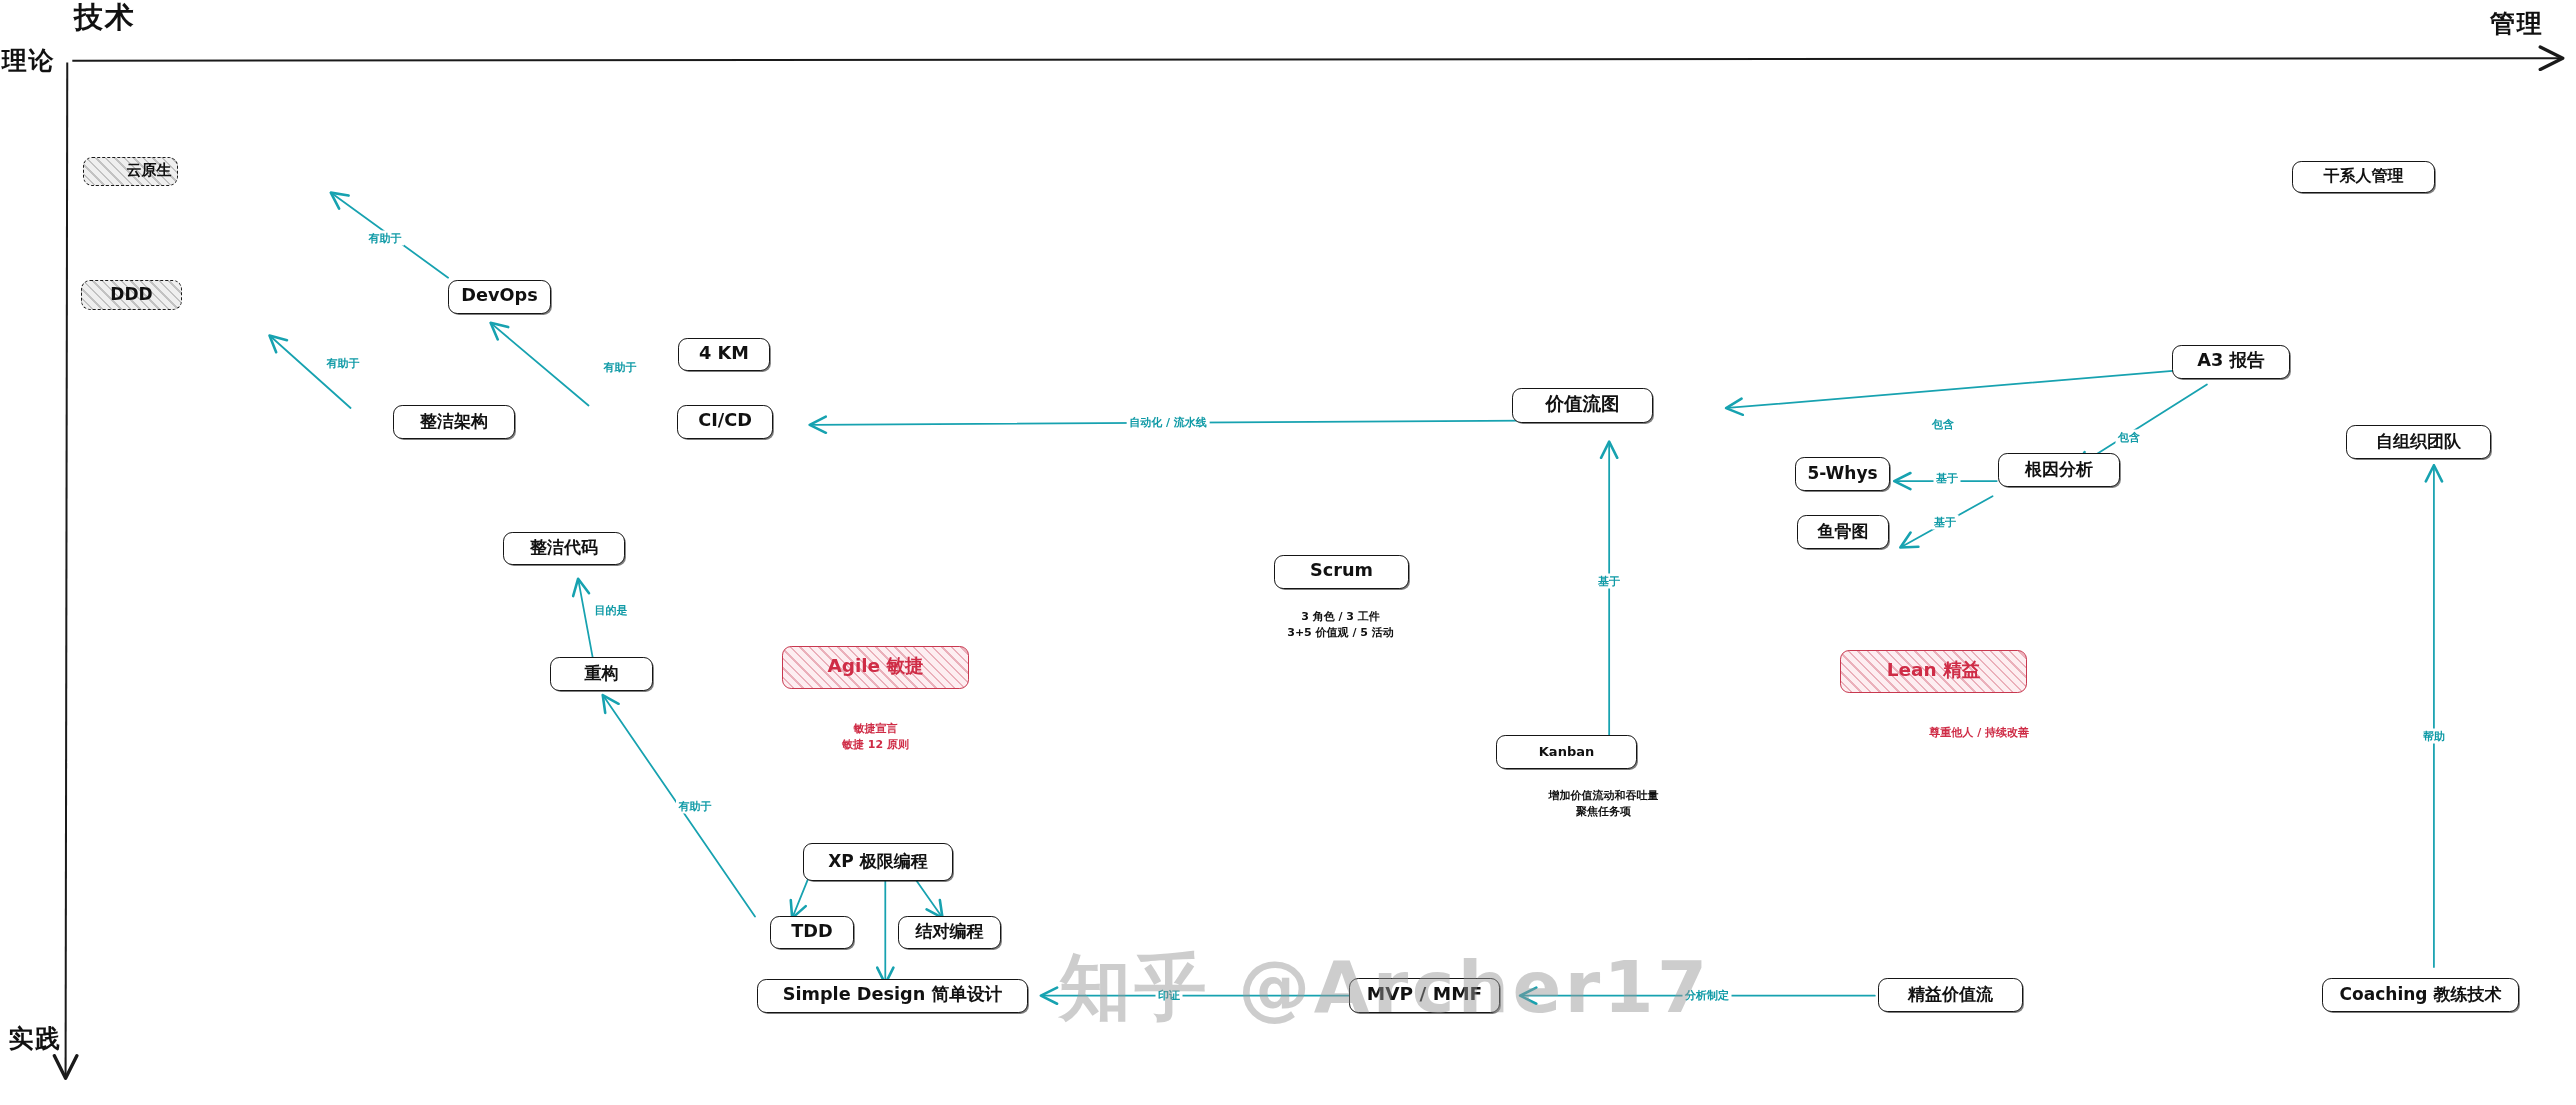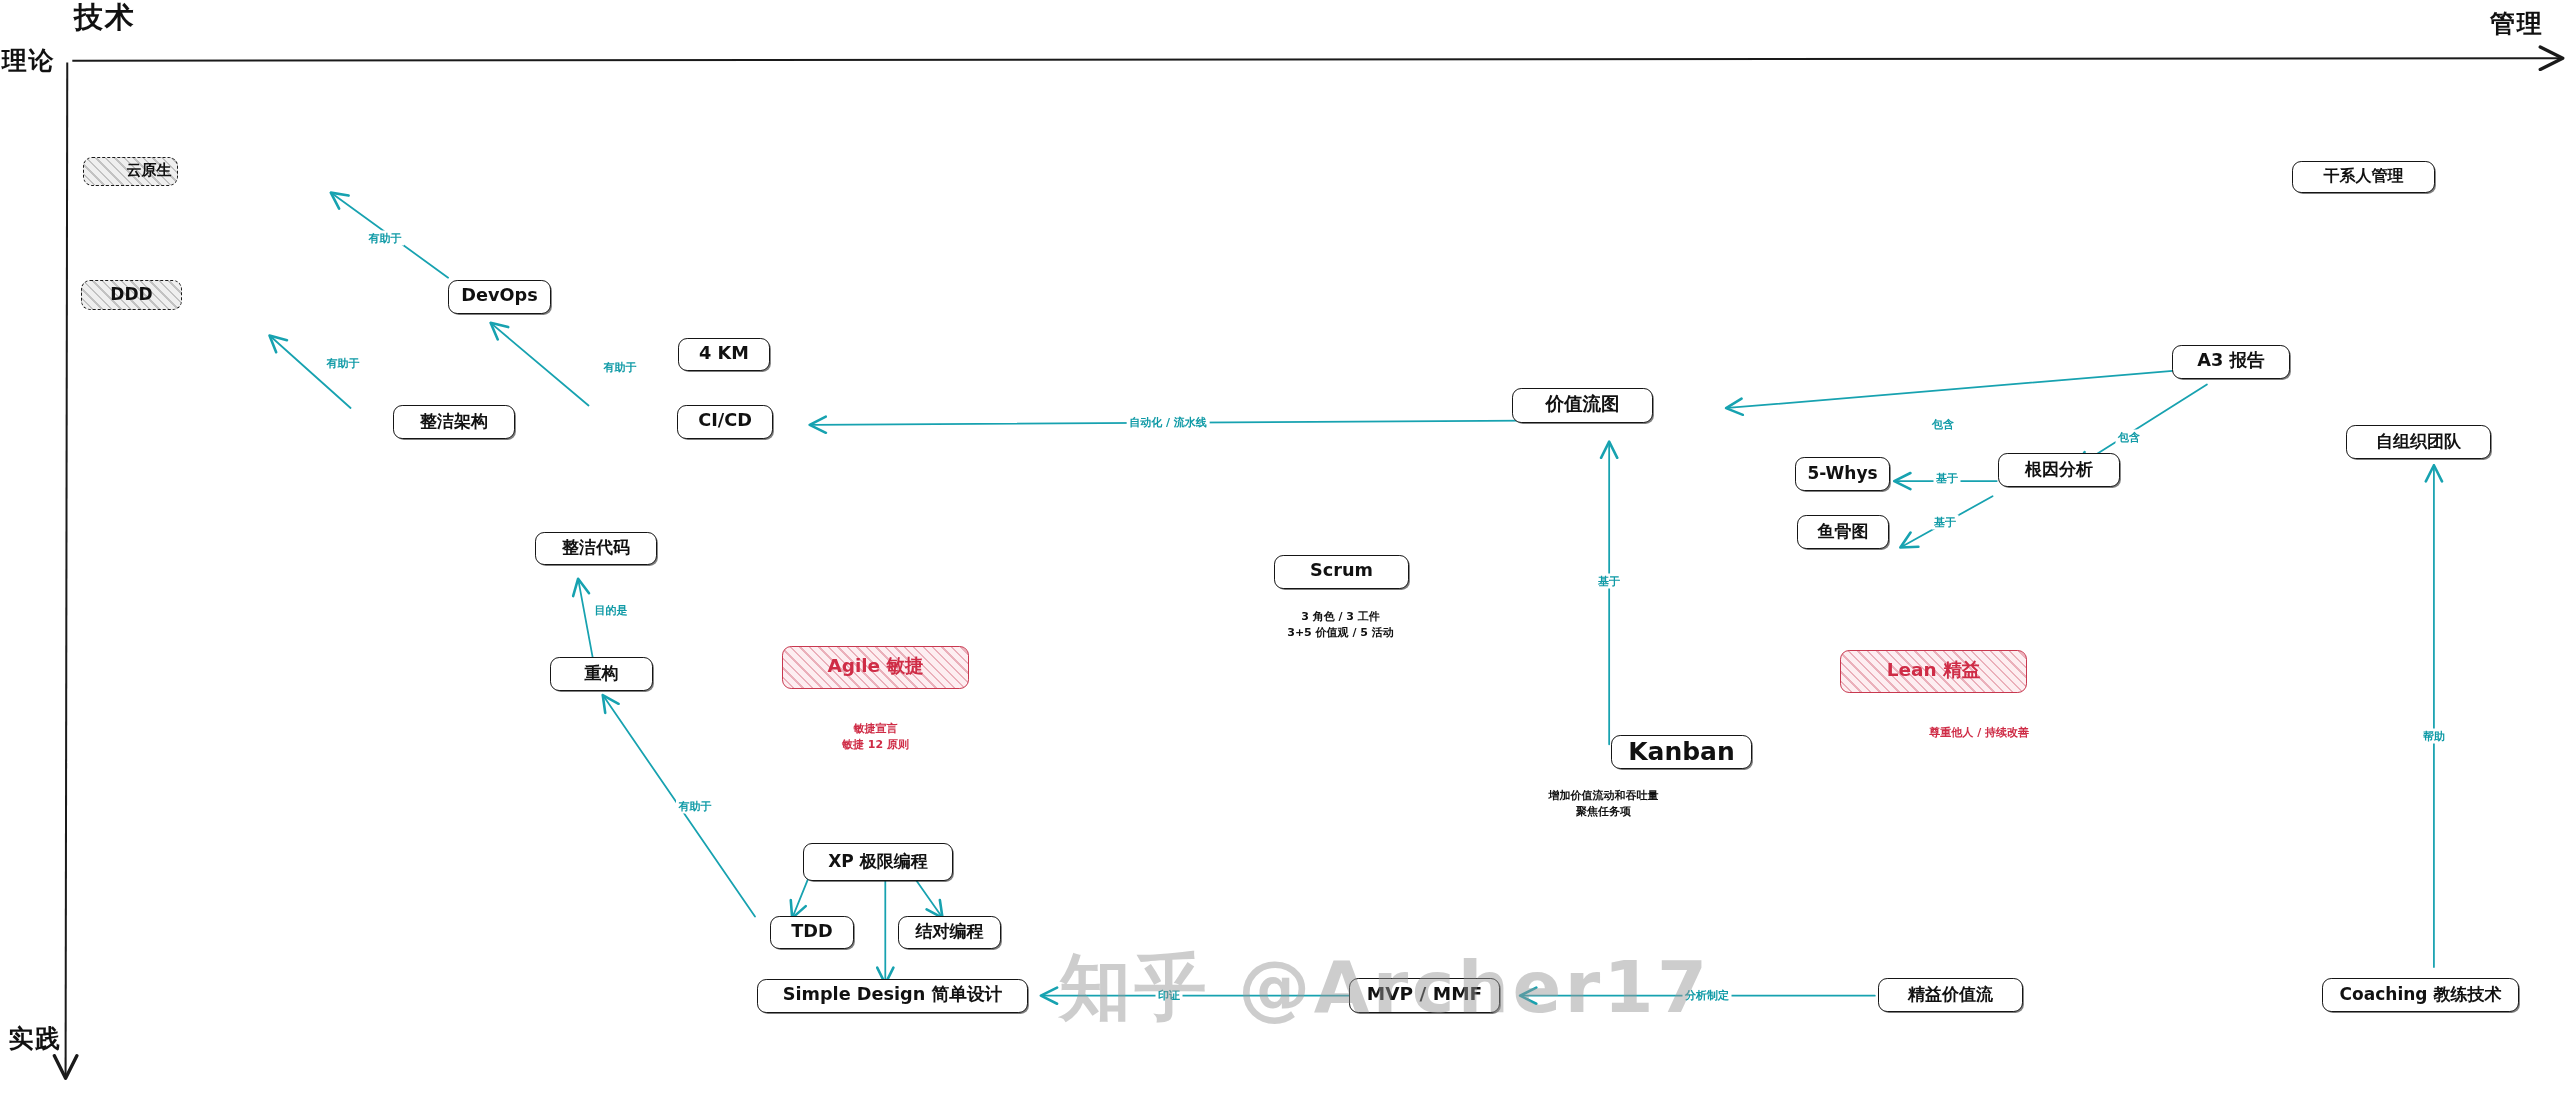--- a/index.html
+++ b/index.html
@@ -129,21 +129,21 @@
     </div>
 
   <div class="node" style="left:677px;top:405px;width:96px;height:34px;font-size:17.7px;">
     <span class="txt">CI/CD</span>
     </div>
 
   <div class="node" style="left:393px;top:405px;width:122px;height:34px;font-size:17px;">
     <span class="txt">整洁架构</span>
     </div>
 
-  <div class="node" style="left:503px;top:532px;width:122px;height:33px;font-size:17px;margin-left:32px;">
+  <div class="node" style="left:503px;top:532px;width:122px;height:33px;font-size:17px;">
     <span class="txt">整洁代码</span>
     </div>
 
   <div class="node" style="left:550px;top:657px;width:103px;height:34px;font-size:17px;">
     <span class="txt">重构</span>
     </div>
 
   <div class="node hatched-red" style="left:782px;top:646px;width:187px;height:43px;font-size:18.5px;">
     <span class="txt">Agile 敏捷</span>
     </div>
@@ -165,21 +165,21 @@
     </div>
 
   <div class="node" style="left:1274px;top:555px;width:135px;height:34px;font-size:17.7px;">
     <span class="txt">Scrum</span>
     </div>
 
   <div class="node" style="left:1512px;top:388px;width:141px;height:35px;font-size:18.5px;">
     <span class="txt">价值流图</span>
     </div>
 
-  <div class="node" style="left:1611px;top:735px;width:141px;height:34px;font-size:25px;">
+  <div class="node" style="left:1496px;top:735px;width:141px;height:34px;font-size:13px;">
     <span class="txt">Kanban</span>
     </div>
 
   <div class="node" style="left:1349px;top:978px;width:151px;height:35px;font-size:18.5px;">
     <span class="txt">MVP / MMF</span>
     </div>
 
   <div class="node" style="left:2172px;top:345px;width:118px;height:34px;font-size:17.7px;">
     <span class="txt">A3 报告</span>
     </div>

